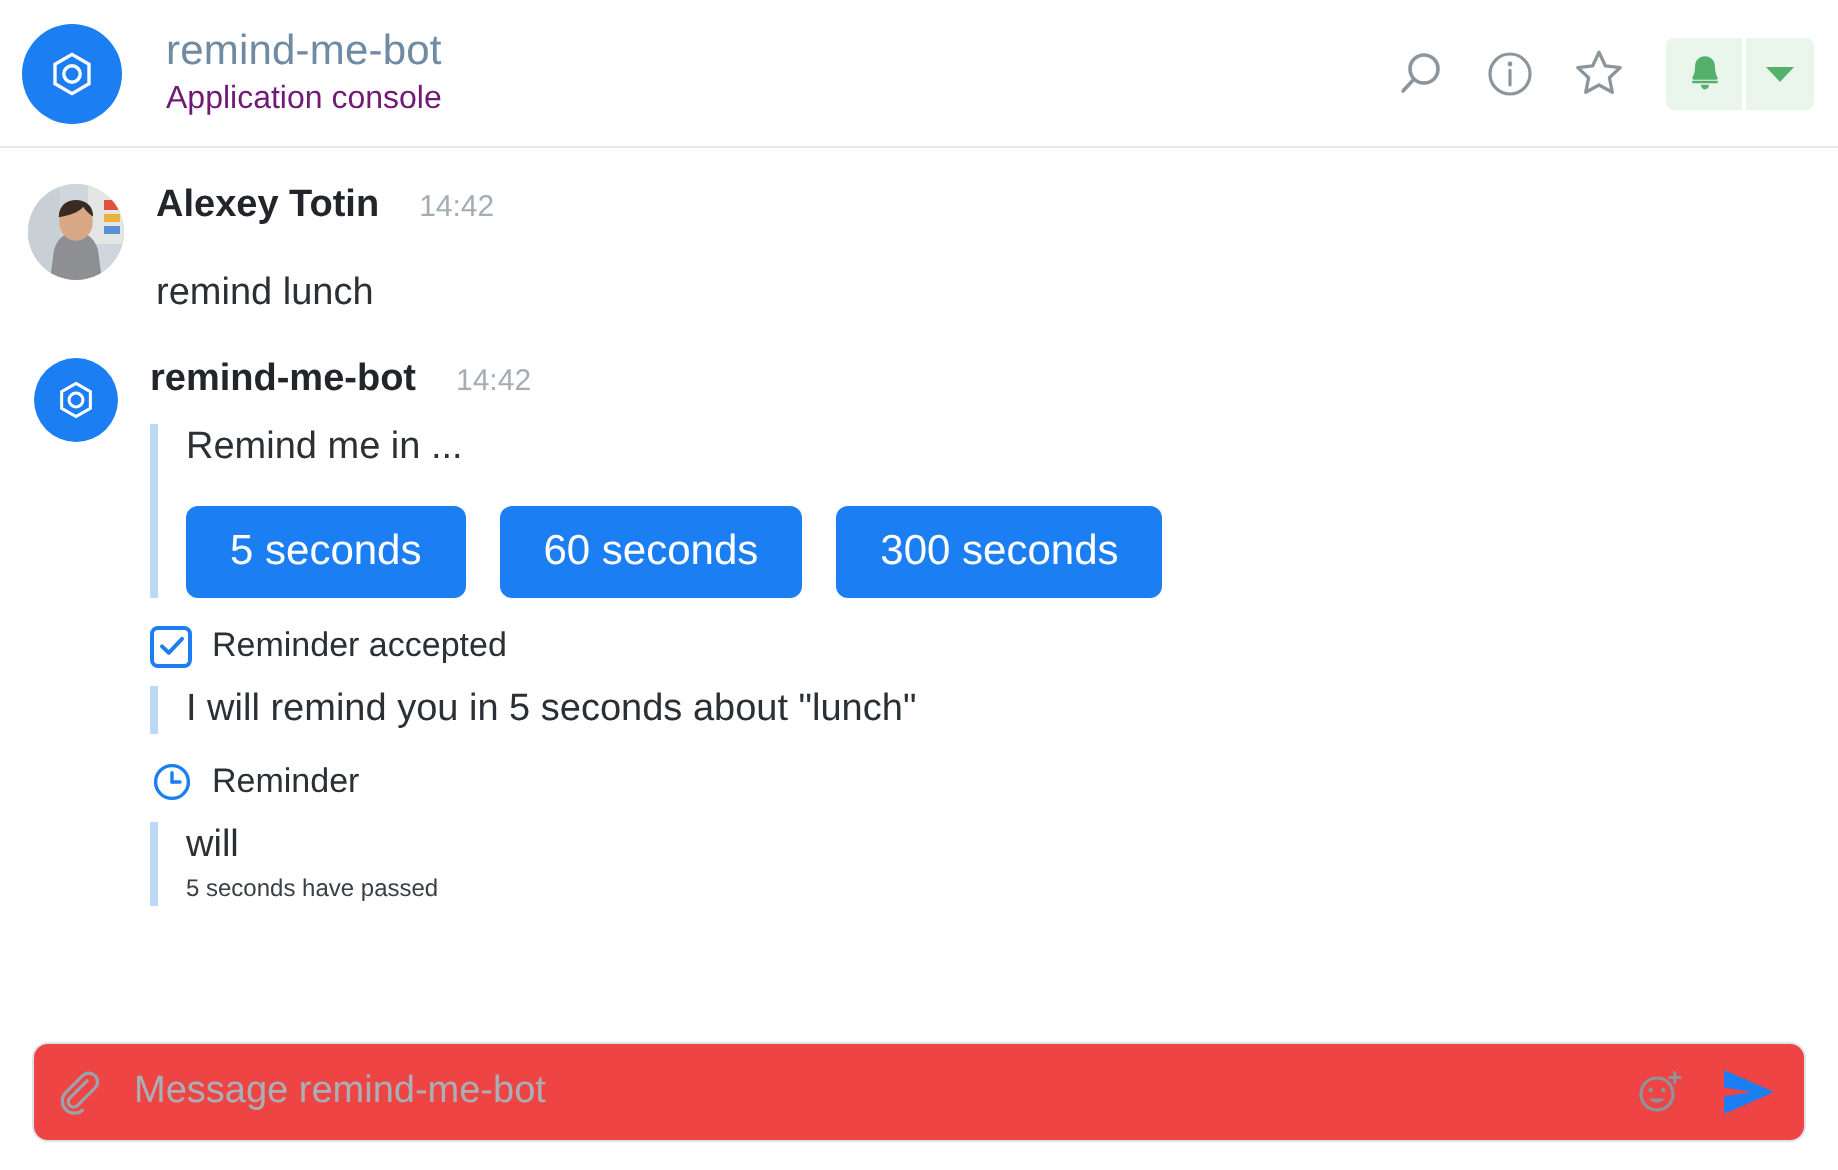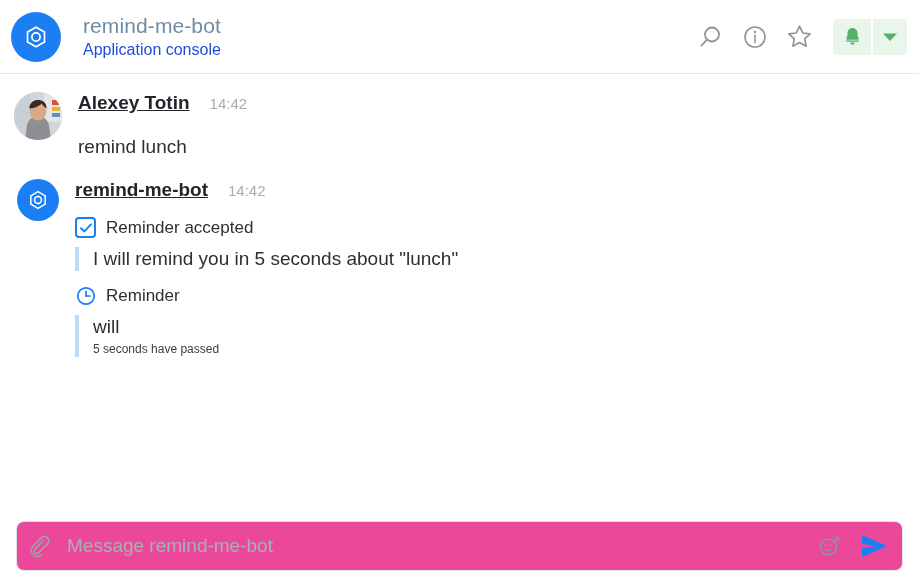--- a/index.html
+++ b/index.html
@@ -45,21 +45,21 @@
     justify-content: center;
     line-height: 1.12;
   }
   .header-title {
     font-size: 21px;
     color: #6f8ba4;
     letter-spacing: 0.1px;
   }
   .header-subtitle {
     font-size: 16px;
-    color: #1d4ed8;
+    color: #701a75;
     margin-top: 4px;
   }
   .header-actions {
     margin-left: auto;
     display: flex;
     align-items: center;
     margin-right: 12px;
   }
   .hicon {
     width: 44px;
@@ -138,21 +138,20 @@
   }
   .msg-head {
     display: flex;
     align-items: baseline;
     height: 24px;
   }
   .msg-author {
     font-size: 19px;
     font-weight: bold;
     color: #22262a;
-    text-decoration: underline;
   }
   .msg-time {
     font-size: 15px;
     color: #a5adb4;
     margin-left: 20px;
   }
   .msg-text {
     font-size: 19px;
     color: #2b3035;
     margin-top: 20px;
@@ -229,21 +228,21 @@
     position: absolute;
     left: 16px;
     bottom: 14px;
     width: 887px;
     height: 50px;
     border: 1px solid #dfe3e7;
     border-radius: 8px;
     box-sizing: border-box;
     display: flex;
     align-items: center;
-    background: #ec4899;
+    background: #ef4444;
   }
   .attach {
     width: 44px;
     display: flex;
     align-items: center;
     justify-content: center;
     color: #9aa3ab;
     flex: 0 0 auto;
   }
   .msg-input {
@@ -356,20 +355,28 @@
         <polygon points="13,3.2 21.5,8.1 21.5,17.9 13,22.8 4.5,17.9 4.5,8.1" fill="none" stroke="#ffffff" stroke-width="1.8"></polygon>
         <circle cx="13" cy="13" r="4.1" fill="none" stroke="#ffffff" stroke-width="1.8"></circle>
       </svg>
     </div>
     <div class="msg-body">
       <div class="msg-head">
         <span class="msg-author">remind-me-bot</span>
         <span class="msg-time">14:42</span>
       </div>
 
+      <div class="quote">
+        <div class="quote-line">Remind me in ...</div>
+        <div class="btn-row">
+          <button class="act-btn">5 seconds</button>
+          <button class="act-btn">60 seconds</button>
+          <button class="act-btn">300 seconds</button>
+        </div>
+      </div>
 
       <div class="status-row">
         <span class="checkbox">
           <svg width="14" height="14" viewBox="0 0 14 14">
             <polyline points="2,7.2 5.4,10.4 12,3.4" fill="none" stroke="#1c7ef3" stroke-width="2" stroke-linecap="round" stroke-linejoin="round"></polyline>
           </svg>
         </span>
         <span class="status-label">Reminder accepted</span>
       </div>
 

